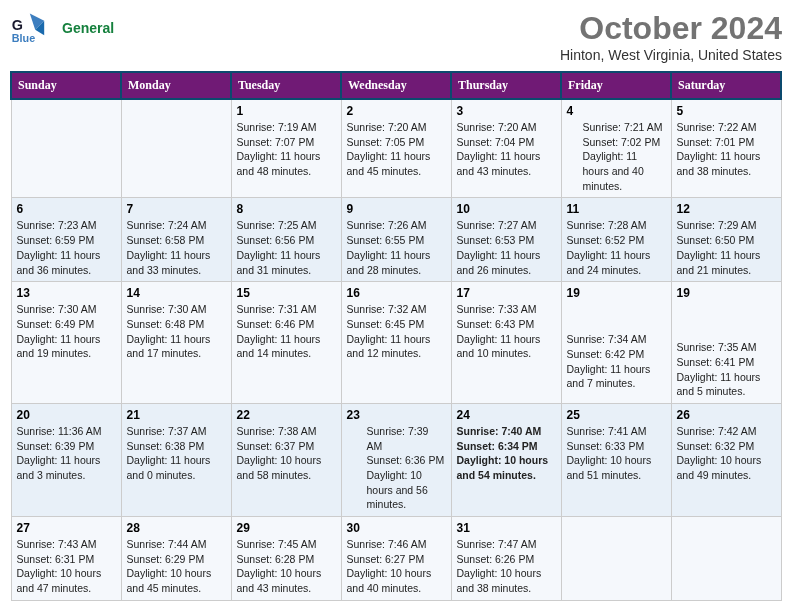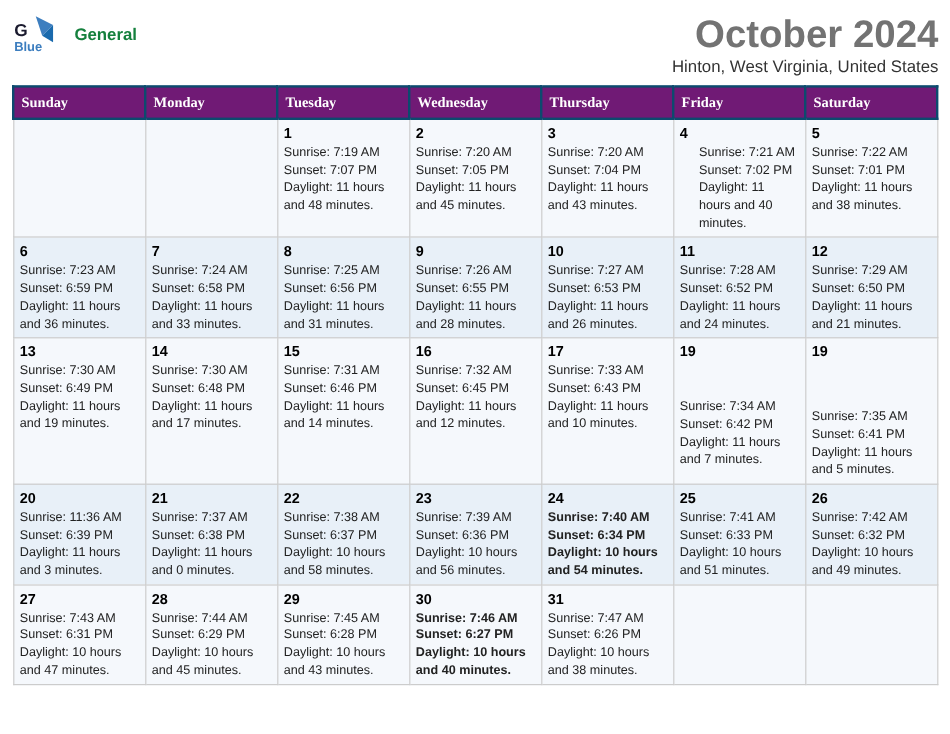--- a/index.html
+++ b/index.html
@@ -257,21 +257,21 @@
 Daylight: 11 hours and 0 minutes.</div>
         </td>
         <td>
           <span class="day-num">22</span>
           <div class="day-info" style="white-space: pre-line;">Sunrise: 7:38 AM
 Sunset: 6:37 PM
 Daylight: 10 hours and 58 minutes.</div>
         </td>
         <td>
           <span class="day-num">23</span>
-          <div class="day-info" style="white-space: pre-line;">Sunrise: 7:39 AM
+          <div class="day-info" style="white-space: pre-line; margin-left: 20px;">Sunrise: 7:39 AM
 Sunset: 6:36 PM
 Daylight: 10 hours and 56 minutes.</div>
         </td>
         <td>
           <span class="day-num">24</span>
           <div class="day-info" style="white-space: pre-line; font-weight: bold;">Sunrise: 7:40 AM
 Sunset: 6:34 PM
 Daylight: 10 hours and 54 minutes.</div>
         </td>
         <td>
@@ -301,21 +301,21 @@
 Daylight: 10 hours and 45 minutes.</div>
         </td>
         <td>
           <span class="day-num">29</span>
           <div class="day-info" style="white-space: pre-line;">Sunrise: 7:45 AM
 Sunset: 6:28 PM
 Daylight: 10 hours and 43 minutes.</div>
         </td>
         <td>
           <span class="day-num">30</span>
-          <div class="day-info" style="white-space: pre-line; font-weight: bold;">Sunrise: 7:46 AM
+          <div class="day-info" style="white-space: pre-line;">Sunrise: 7:46 AM
 Sunset: 6:27 PM
 Daylight: 10 hours and 40 minutes.</div>
         </td>
         <td>
           <span class="day-num">31</span>
           <div class="day-info" style="white-space: pre-line;">Sunrise: 7:47 AM
 Sunset: 6:26 PM
 Daylight: 10 hours and 38 minutes.</div>
         </td>
         <td></td>

